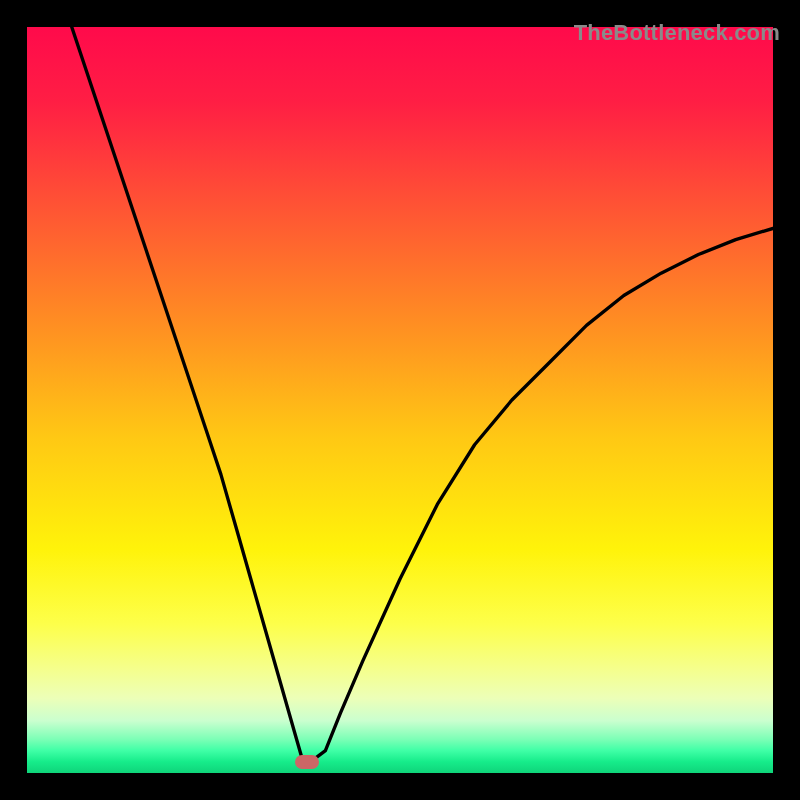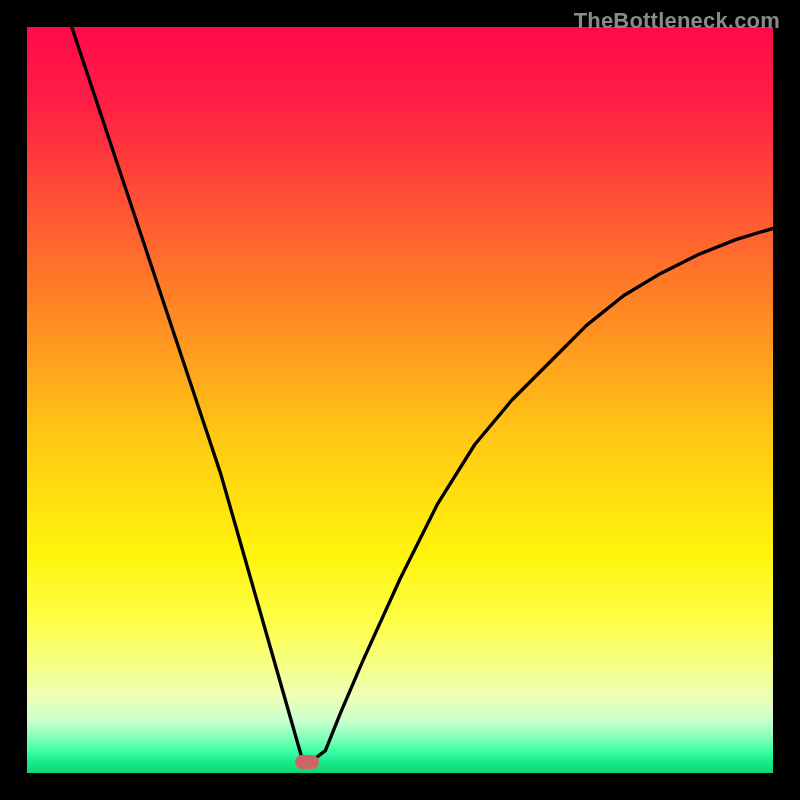--- a/index.html
+++ b/index.html
@@ -28,21 +28,21 @@
     inset: 0;
   }
   .curve-svg {
     position: absolute;
     inset: 0;
     width: 100%;
     height: 100%;
   }
   .watermark {
     position: absolute;
-    top: 8px;
+    top: 20px;
     right: 20px;
     font-family: Arial, Helvetica, sans-serif;
     font-size: 22px;
     font-weight: bold;
     color: #8a8a8a;
     letter-spacing: 0.2px;
   }
   .marker {
     position: absolute;
     width: 24px;

